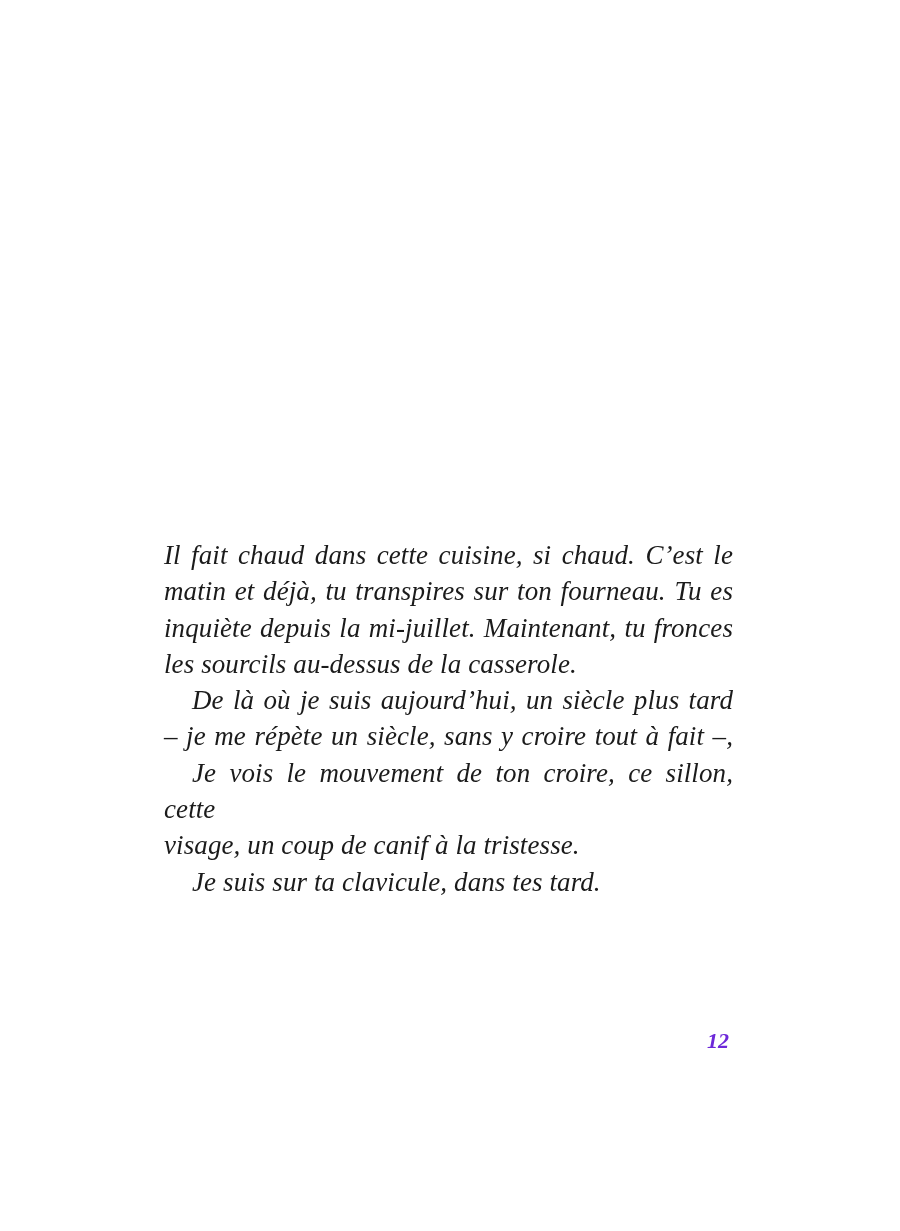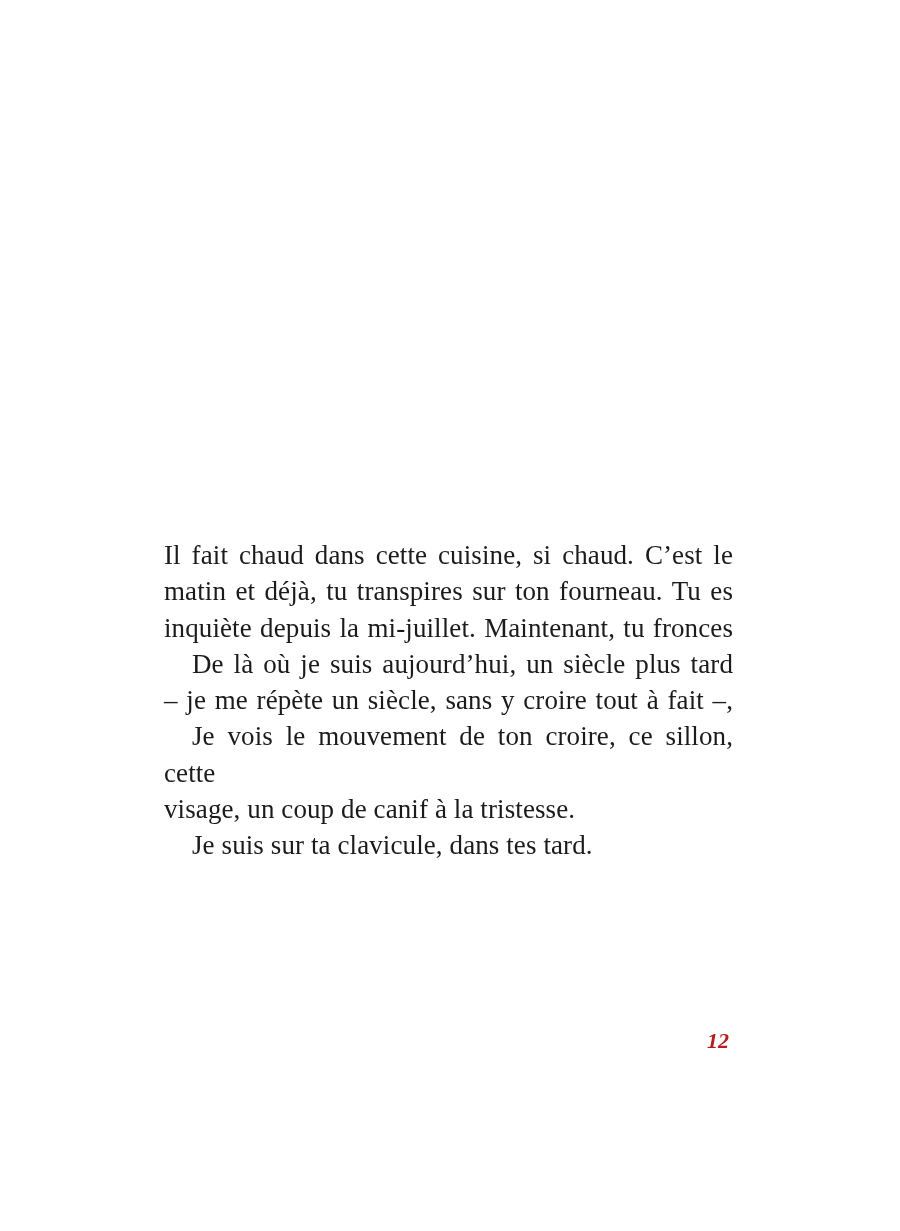--- a/index.html
+++ b/index.html
@@ -46,32 +46,33 @@
   }
   .page-number {
     position: absolute;
     left: 164px;
     top: 1028px;
     width: 565px;
     text-align: right;
     font-size: 22px;
     font-style: italic;
     font-weight: bold;
-    color: #b91c1c;
+    color: #6d28d9;
   }
 </style>
 </head>
 <body style="background: rgb(255, 255, 255);">
 
 <div class="book-page">
-  <div class="text-block" style="color: rgb(27, 27, 27);">
+  <div class="text-block" style="color: rgb(27, 27, 27); font-style: italic;">
       <div class="paragraph">
         <div class="line">Il fait chaud dans cette cuisine, si chaud. C’est le</div>
         <div class="line">matin et déjà, tu transpires sur ton fourneau. Tu es</div>
         <div class="line">inquiète depuis la mi-juillet. Maintenant, tu fronces</div>
+        <div class="line para-last">les sourcils au-dessus de la casserole.</div>
       </div>
       <div class="paragraph">
         <div class="line indented">De là où je suis aujourd’hui, un siècle plus tard</div>
         <div class="line">– je me répète un siècle, sans y croire tout à fait –,</div>
       </div>
       <div class="paragraph">
         <div class="line indented">Je vois le mouvement de ton croire, ce sillon, cette</div>
         <div class="line para-last">visage, un coup de canif à la tristesse.</div>
       </div>
       <div class="paragraph">

